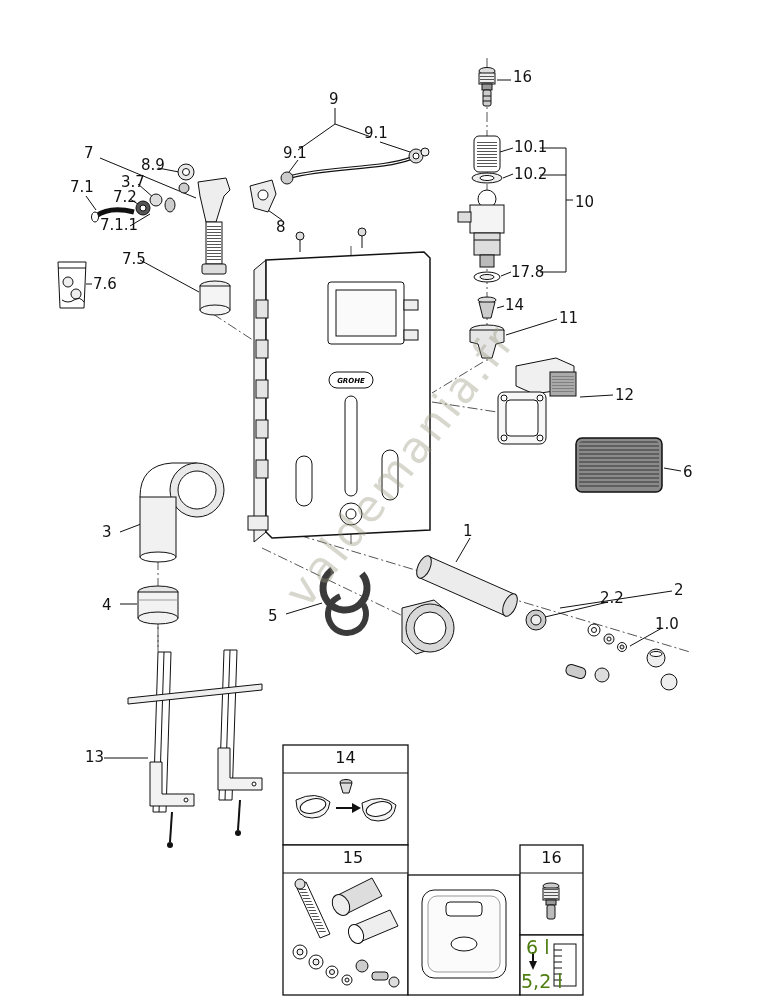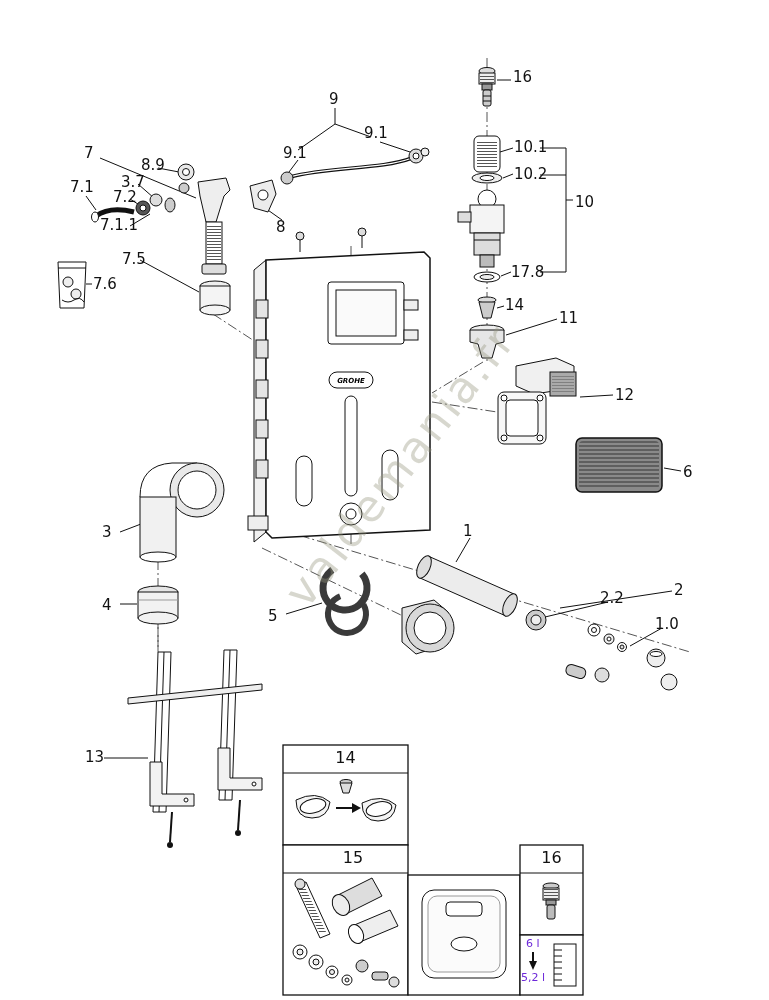--- a/index.html
+++ b/index.html
@@ -1,21 +1,21 @@
 <!DOCTYPE html>
 <html><head>
 <meta charset="utf-8">
 <style>
   html,body{margin:0;padding:0;background:#ffffff}
   .stage{position:relative;width:769px;height:1000px;background:#fff;
          font-family:"DejaVu Sans",sans-serif;overflow:hidden}
   svg{position:absolute;left:0;top:0}
   .lbl{position:absolute;font-size:15px;color:#111;white-space:nowrap;line-height:1}
   .inset-label{position:absolute;font-size:16px;color:#111;text-align:center;line-height:1}
-  .cap{position:absolute;font-size:11px;color:#6d28d9;line-height:1}
+  .cap{position:absolute;font-size:19px;color:#4d7c0f;line-height:1}
   .watermark{position:absolute;left:150px;top:440px;width:500px;text-align:center;
              font-size:44px;letter-spacing:3px;color:rgba(150,150,125,0.38);
              transform:rotate(-52deg);pointer-events:none}
 </style>
 </head>
 <body>
 
 <div class="stage">
 
 <svg width="769" height="1000" viewBox="0 0 769 1000">

